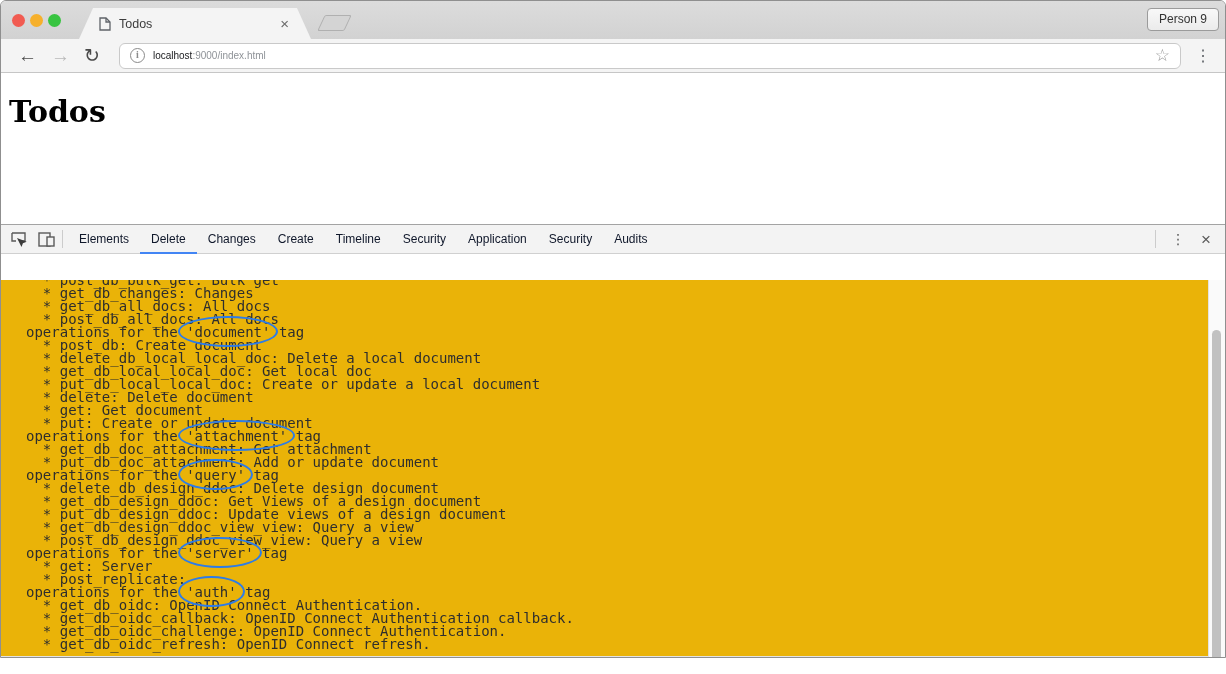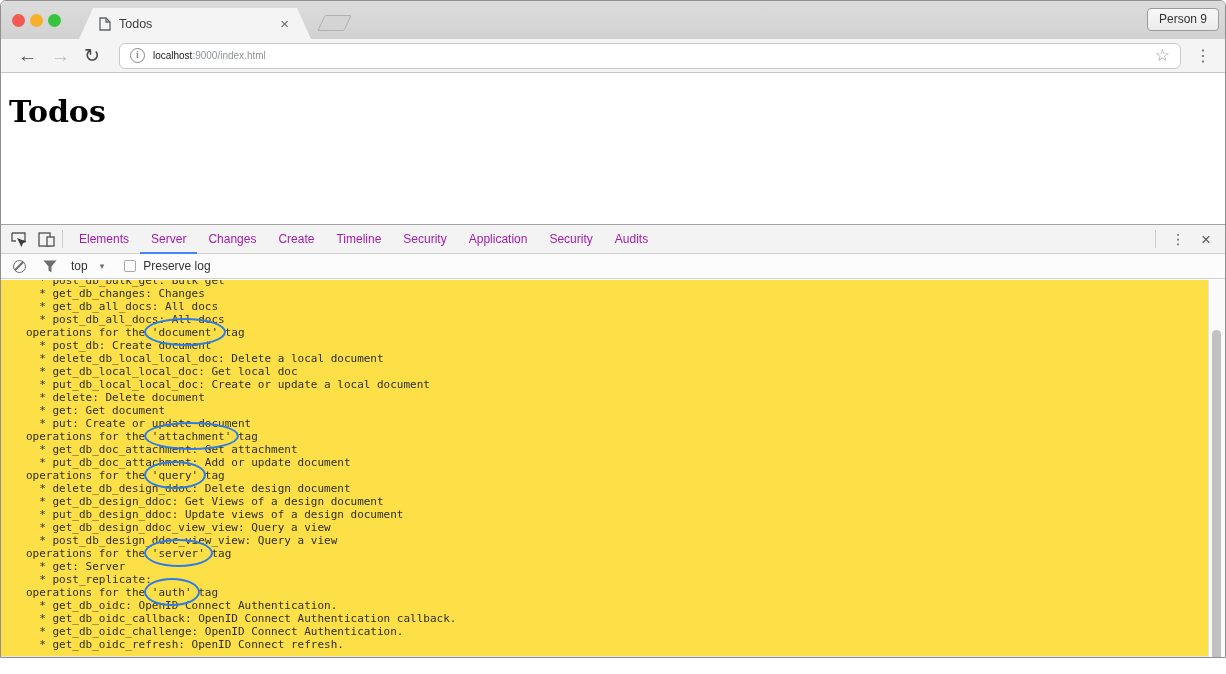--- a/index.html
+++ b/index.html
@@ -61,21 +61,21 @@
   
   .devtools { position:absolute; left:0; right:0; top:223px; bottom:0;
               border-top:1px solid #a3a3a3; background:#fff; font-size:12px; color:#333; }
 
   .dt-tabsrow { position:relative; height:29px; background:#f3f3f3;
                 border-bottom:1px solid #d0d0d0; display:flex; align-items:center; }
   .dt-iconbtn { width:22px; height:20px; margin-left:6px; display:flex;
                 align-items:center; justify-content:center; }
   .dt-sep { width:1px; height:18px; background:#ccc; margin:0 5px; }
   .dt-tabs { display:flex; height:100%; align-items:stretch; }
-  .dt-tab { display:flex; align-items:center; padding:0 11px; color:#a21caf;
+  .dt-tab { display:flex; align-items:center; padding:0 11px; color:#0f172a;
             border-bottom:2px solid transparent; margin-bottom:-1px; }
   .dt-tab.selected { border-bottom:2px solid var(--accent,#4285f4); }
   .dt-right { margin-left:auto; display:flex; align-items:center; padding-right:8px; }
   .dt-menu { font-size:14px; color:#5a5a5a; padding:0 10px; }
   .dt-close { font-size:17px; color:#5a5a5a; padding:0 6px; line-height:1; }
 
   .dt-actionsrow { position:relative; height:25px; background:#fcfcfc;
                    border-bottom:1px solid #d0d0d0; display:flex; align-items:center; }
   .clear-icon { width:13px; height:13px; border:1.6px solid #6e6e6e; border-radius:50%;
                 margin-left:12px; position:relative; }
@@ -83,23 +83,23 @@
                 height:1.6px; background:#6e6e6e; transform:rotate(-45deg); }
   .funnel { margin-left:17px; }
   .ctx-label { margin-left:14px; color:#333; }
   .caret { font-size:9px; color:#6e6e6e; margin-left:12px; }
   .checkbox { width:12px; height:12px; border:1px solid #a7a7a7; border-radius:2px;
               background:#fff; margin-left:20px; }
   .preserve-label { margin-left:7px; color:#333; }
 
   
   .console { position:absolute; top:55px; left:0; right:17px; height:376px;
-             overflow:hidden; background:#fde047;
+             overflow:hidden; background:#eab308;
              font-family:"DejaVu Sans Mono","Liberation Mono",monospace;
-             font-size:11px; line-height:13px; color:#2e2e2e; }
+             font-size:14px; line-height:13px; color:#2e2e2e; }
   .console-inner { padding-left:25px; margin-top:-6px; white-space:pre; }
   .cline { height:13px; }
   .circled { position:relative;text-align:right; }
   .circled .ring { position:absolute; left:-8px; right:-8px; top:-8px; bottom:-7px;
                    border:2px solid var(--annot,#2d7ce8); border-radius:50%;
                    pointer-events:none; }
 
   .prompt-row { position:absolute; left:0; right:17px; top:431px; height:21px;
                 border-top:1px solid #e3e3e3; display:flex; align-items:center;
                 font-family:"DejaVu Sans Mono","Liberation Mono",monospace; }
@@ -169,49 +169,37 @@
       <span class="dt-iconbtn">
         <svg width="17" height="15" viewBox="0 0 17 15">
           <rect x="1" y="1" width="11" height="13" fill="none" stroke="#5a5a5a" stroke-width="1.4"></rect>
           <rect x="9" y="5" width="7" height="9" fill="#f3f3f3" stroke="#5a5a5a" stroke-width="1.4"></rect>
         </svg>
       </span>
       <span class="dt-sep"></span>
 
       <div class="dt-tabs" id="dtTabs">
           <div class="dt-tab">Elements</div>
-          <div class="dt-tab selected">Server</div>
+          <div class="dt-tab selected">Delete</div>
           <div class="dt-tab">Changes</div>
           <div class="dt-tab">Create</div>
           <div class="dt-tab">Timeline</div>
           <div class="dt-tab">Security</div>
           <div class="dt-tab">Application</div>
           <div class="dt-tab">Security</div>
           <div class="dt-tab">Audits</div>
         </div>
 
       <div class="dt-right">
         <span class="dt-sep"></span>
         <span class="dt-menu">⋮</span>
         <span class="dt-close">×</span>
       </div>
     </div>
 
-    <div class="dt-actionsrow">
-      <span class="clear-icon"></span>
-      <span class="funnel">
-        <svg width="14" height="13" viewBox="0 0 14 13">
-          <path d="M0.5 0.5 h13 l-5 6 v6 l-3-2 v-4 z" fill="#6e6e6e"></path>
-        </svg>
-      </span>
-      <span class="ctx-label">top</span>
-      <span class="caret">▾</span>
-      <span class="checkbox"></span>
-      <span class="preserve-label">Preserve log</span>
-    </div>
 
     <div class="console">
       <div class="console-inner" id="consoleInner"><div class="cline">  * post_db_bulk_get: Bulk get</div><div class="cline">  * get_db_changes: Changes</div><div class="cline">  * get_db_all_docs: All docs</div><div class="cline">  * post_db_all_docs: All docs</div><div class="cline"><span>operations for the </span><span class="circled">'document'<span class="ring"></span></span><span> tag</span></div><div class="cline">  * post_db: Create document</div><div class="cline">  * delete_db_local_local_doc: Delete a local document</div><div class="cline">  * get_db_local_local_doc: Get local doc</div><div class="cline">  * put_db_local_local_doc: Create or update a local document</div><div class="cline">  * delete: Delete document</div><div class="cline">  * get: Get document</div><div class="cline">  * put: Create or update document</div><div class="cline"><span>operations for the </span><span class="circled">'attachment'<span class="ring"></span></span><span> tag</span></div><div class="cline">  * get_db_doc_attachment: Get attachment</div><div class="cline">  * put_db_doc_attachment: Add or update document</div><div class="cline"><span>operations for the </span><span class="circled">'query'<span class="ring"></span></span><span> tag</span></div><div class="cline">  * delete_db_design_ddoc: Delete design document</div><div class="cline">  * get_db_design_ddoc: Get Views of a design document</div><div class="cline">  * put_db_design_ddoc: Update views of a design document</div><div class="cline">  * get_db_design_ddoc_view_view: Query a view</div><div class="cline">  * post_db_design_ddoc_view_view: Query a view</div><div class="cline"><span>operations for the </span><span class="circled">'server'<span class="ring"></span></span><span> tag</span></div><div class="cline">  * get: Server</div><div class="cline">  * post_replicate:</div><div class="cline"><span>operations for the </span><span class="circled">'auth'<span class="ring"></span></span><span> tag</span></div><div class="cline">  * get_db_oidc: OpenID Connect Authentication.</div><div class="cline">  * get_db_oidc_callback: OpenID Connect Authentication callback.</div><div class="cline">  * get_db_oidc_challenge: OpenID Connect Authentication.</div><div class="cline">  * get_db_oidc_refresh: OpenID Connect refresh.</div></div>
     </div>
 
     <div class="prompt-row">
       <span class="prompt-chevron">&gt;</span>
       <span class="cursor-bar"></span>
     </div>
 

